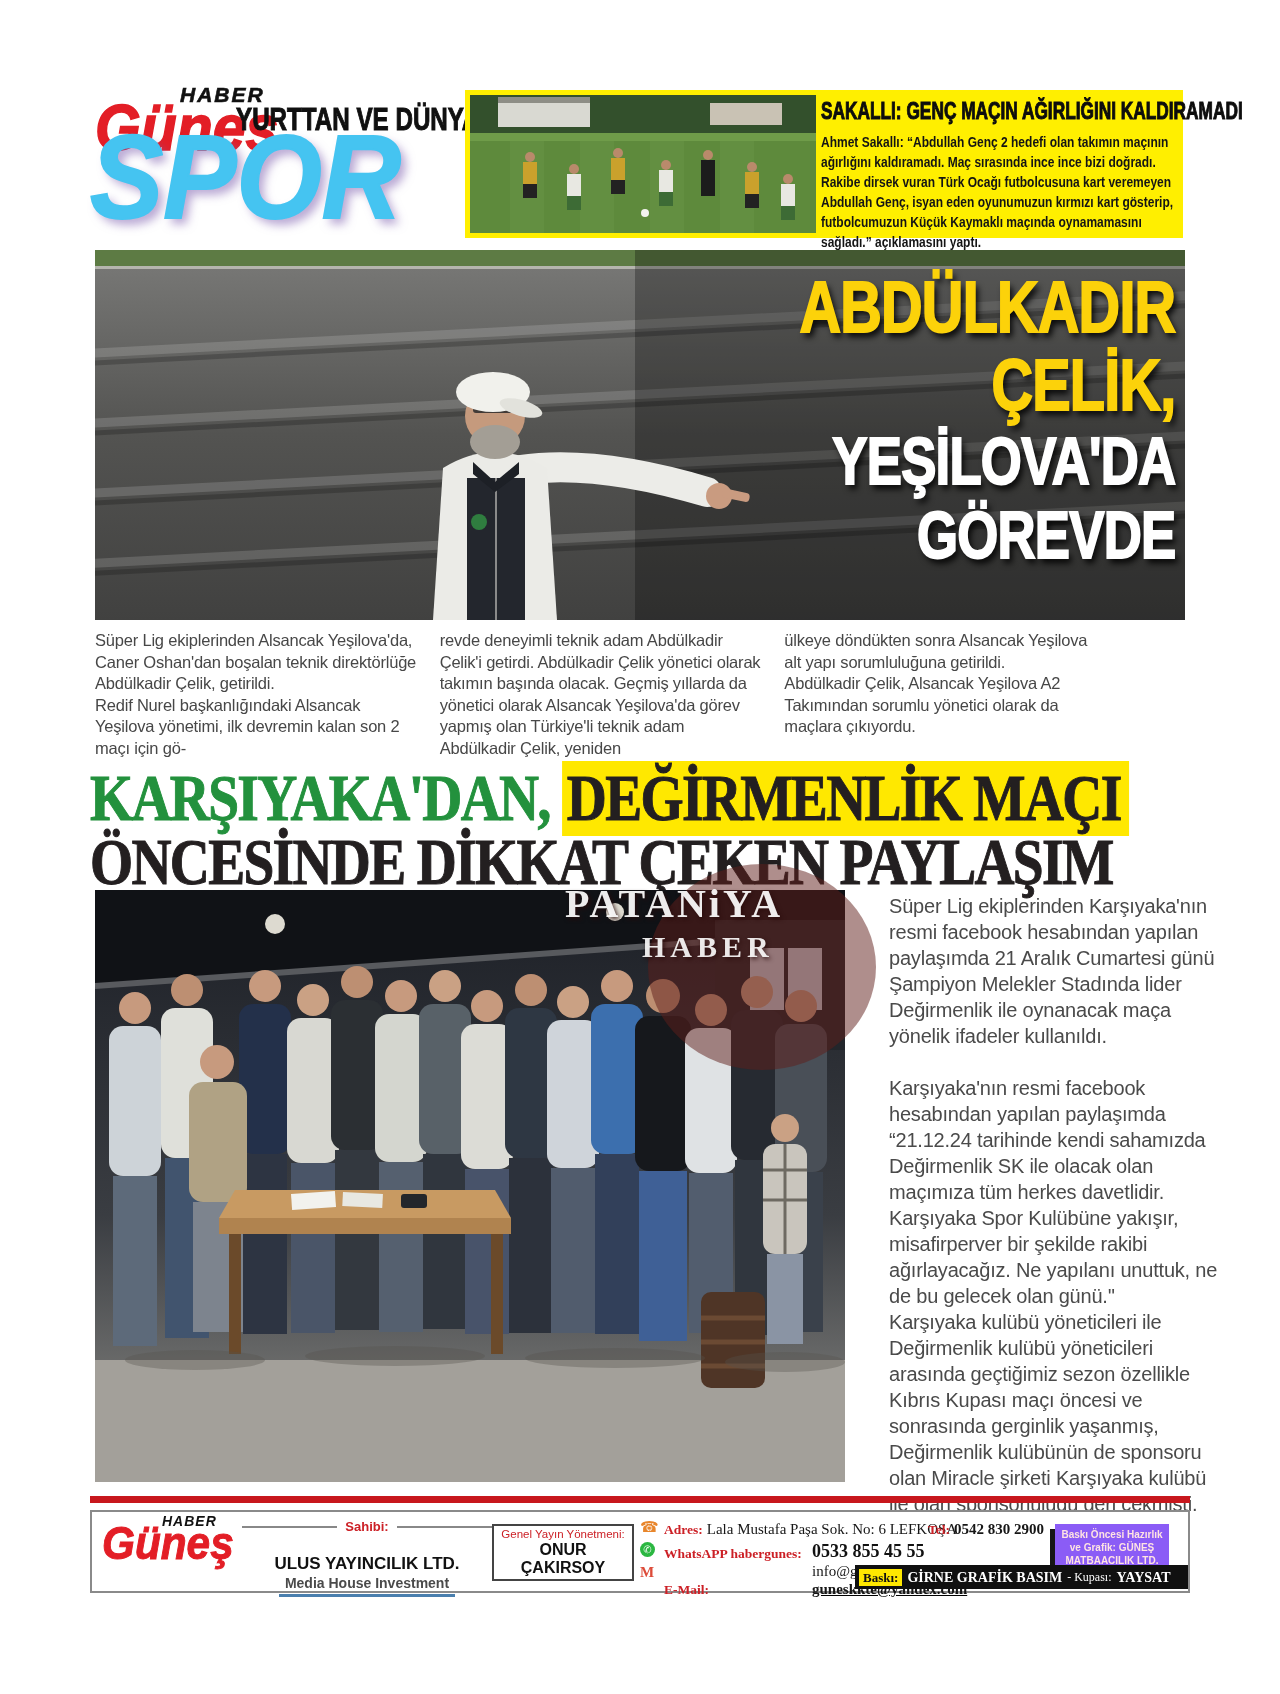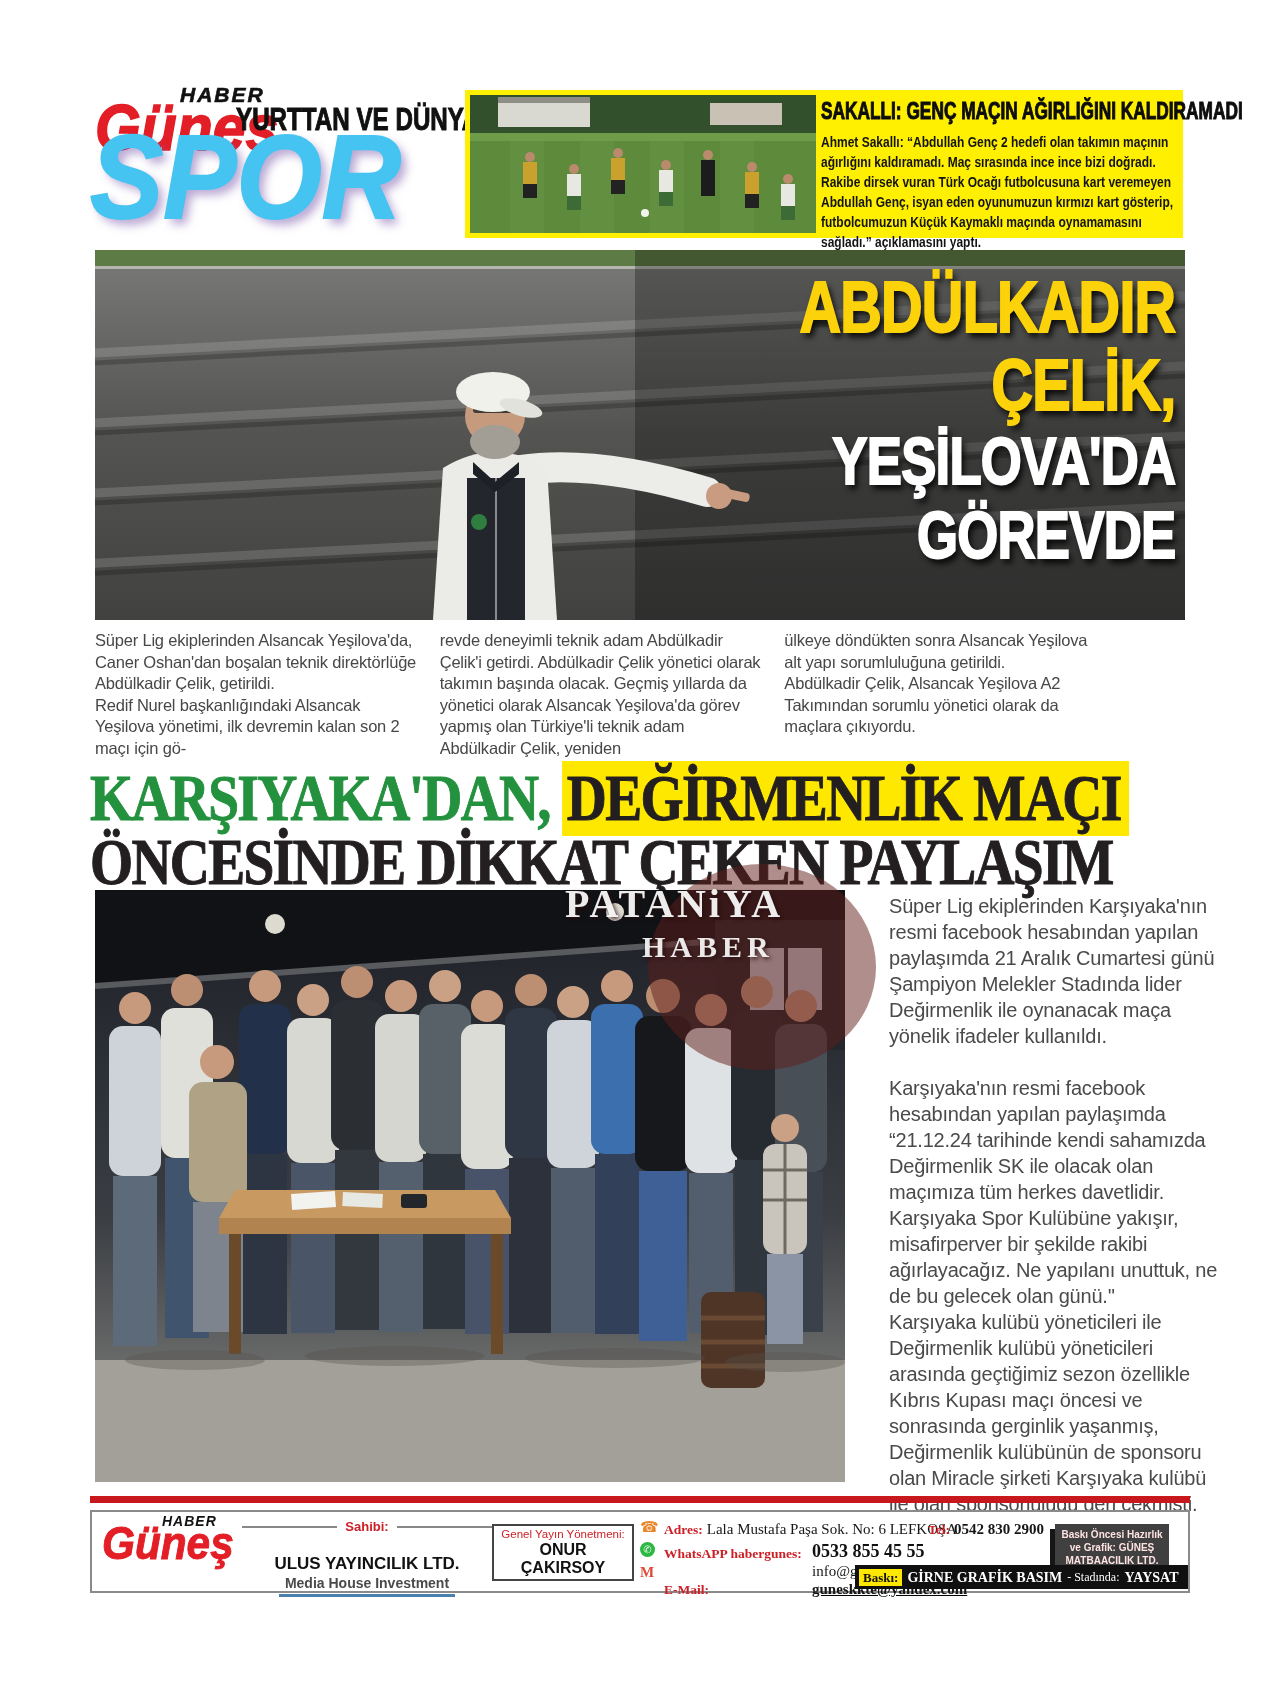--- a/index.html
+++ b/index.html
@@ -84,21 +84,21 @@
   .icon-phone{display:block;color:#e8862c;font-size:15px;line-height:22px;}
   .icon-wa{display:block;width:15px;height:15px;margin:4px 0;border-radius:50%;background:#2bb741;
            color:#fff;font-size:10px;line-height:15px;text-align:center;}
   .icon-gmail{display:block;color:#dd4b39;font:700 15px/22px "Liberation Serif",serif;}
   .f-contact{left:572px;top:6px;width:390px;font-family:"Liberation Serif",serif;}
   .f-lbl{color:#cc2026;font:700 13.5px/16px "Liberation Serif",serif;}
   .f-val{color:#161616;font:400 15px/16px "Liberation Serif",serif;}
   .f-bold{color:#161616;font:700 15px/16px "Liberation Serif",serif;}
   .f-row{position:absolute;white-space:nowrap;}
   .f-wa-num{font:700 18px/18px "Liberation Serif",serif;color:#111;}
-  .f-prepress{left:963px;top:12px;width:110px;background:#404040;color:#ffe3e3;
+  .f-prepress{left:963px;top:12px;width:110px;background:#8b5cf6;color:#ffe3e3;
               font:700 10px/13px "Liberation Sans",sans-serif;text-align:center;padding:4px 2px;
               box-shadow:-5px 5px 0 #161616;}
   .f-printbar{left:763px;top:53px;width:333px;height:24px;background:#101010;color:#fff;
               font-family:"Liberation Serif",serif;display:flex;align-items:center;gap:5px;padding-left:4px;
               box-sizing:border-box;}
   .f-print-chip{background:#ffe800;color:#111;font:700 13px/15px "Liberation Serif",serif;padding:1px 4px;}
   .f-print-name{font:700 14px/15px "Liberation Serif",serif;}
   .f-print-dash{font:400 12px/15px "Liberation Serif",serif;}
   .f-print-dist{font:700 14px/15px "Liberation Serif",serif;}
 </style>
@@ -420,19 +420,19 @@
         <div class="f-row" style="left:148px;top:62px;text-decoration:underline;">
           <span class="f-bold">guneskkte@yandex.com</span>
         </div>
       </div>
 
       <div class="abs f-prepress">Baskı Öncesi Hazırlık ve Grafik: GÜNEŞ MATBAACILIK LTD.</div>
 
       <div class="abs f-printbar">
         <span class="f-print-chip">Baskı:</span>
         <span class="f-print-name">GİRNE GRAFİK BASIM</span>
-        <span class="f-print-dash">- Stadında:</span>
+        <span class="f-print-dash">- Kupası:</span>
         <span class="f-print-dist">YAYSAT</span>
       </div>
     </div>
   </div>
 
 </div>
 
 </body></html>

